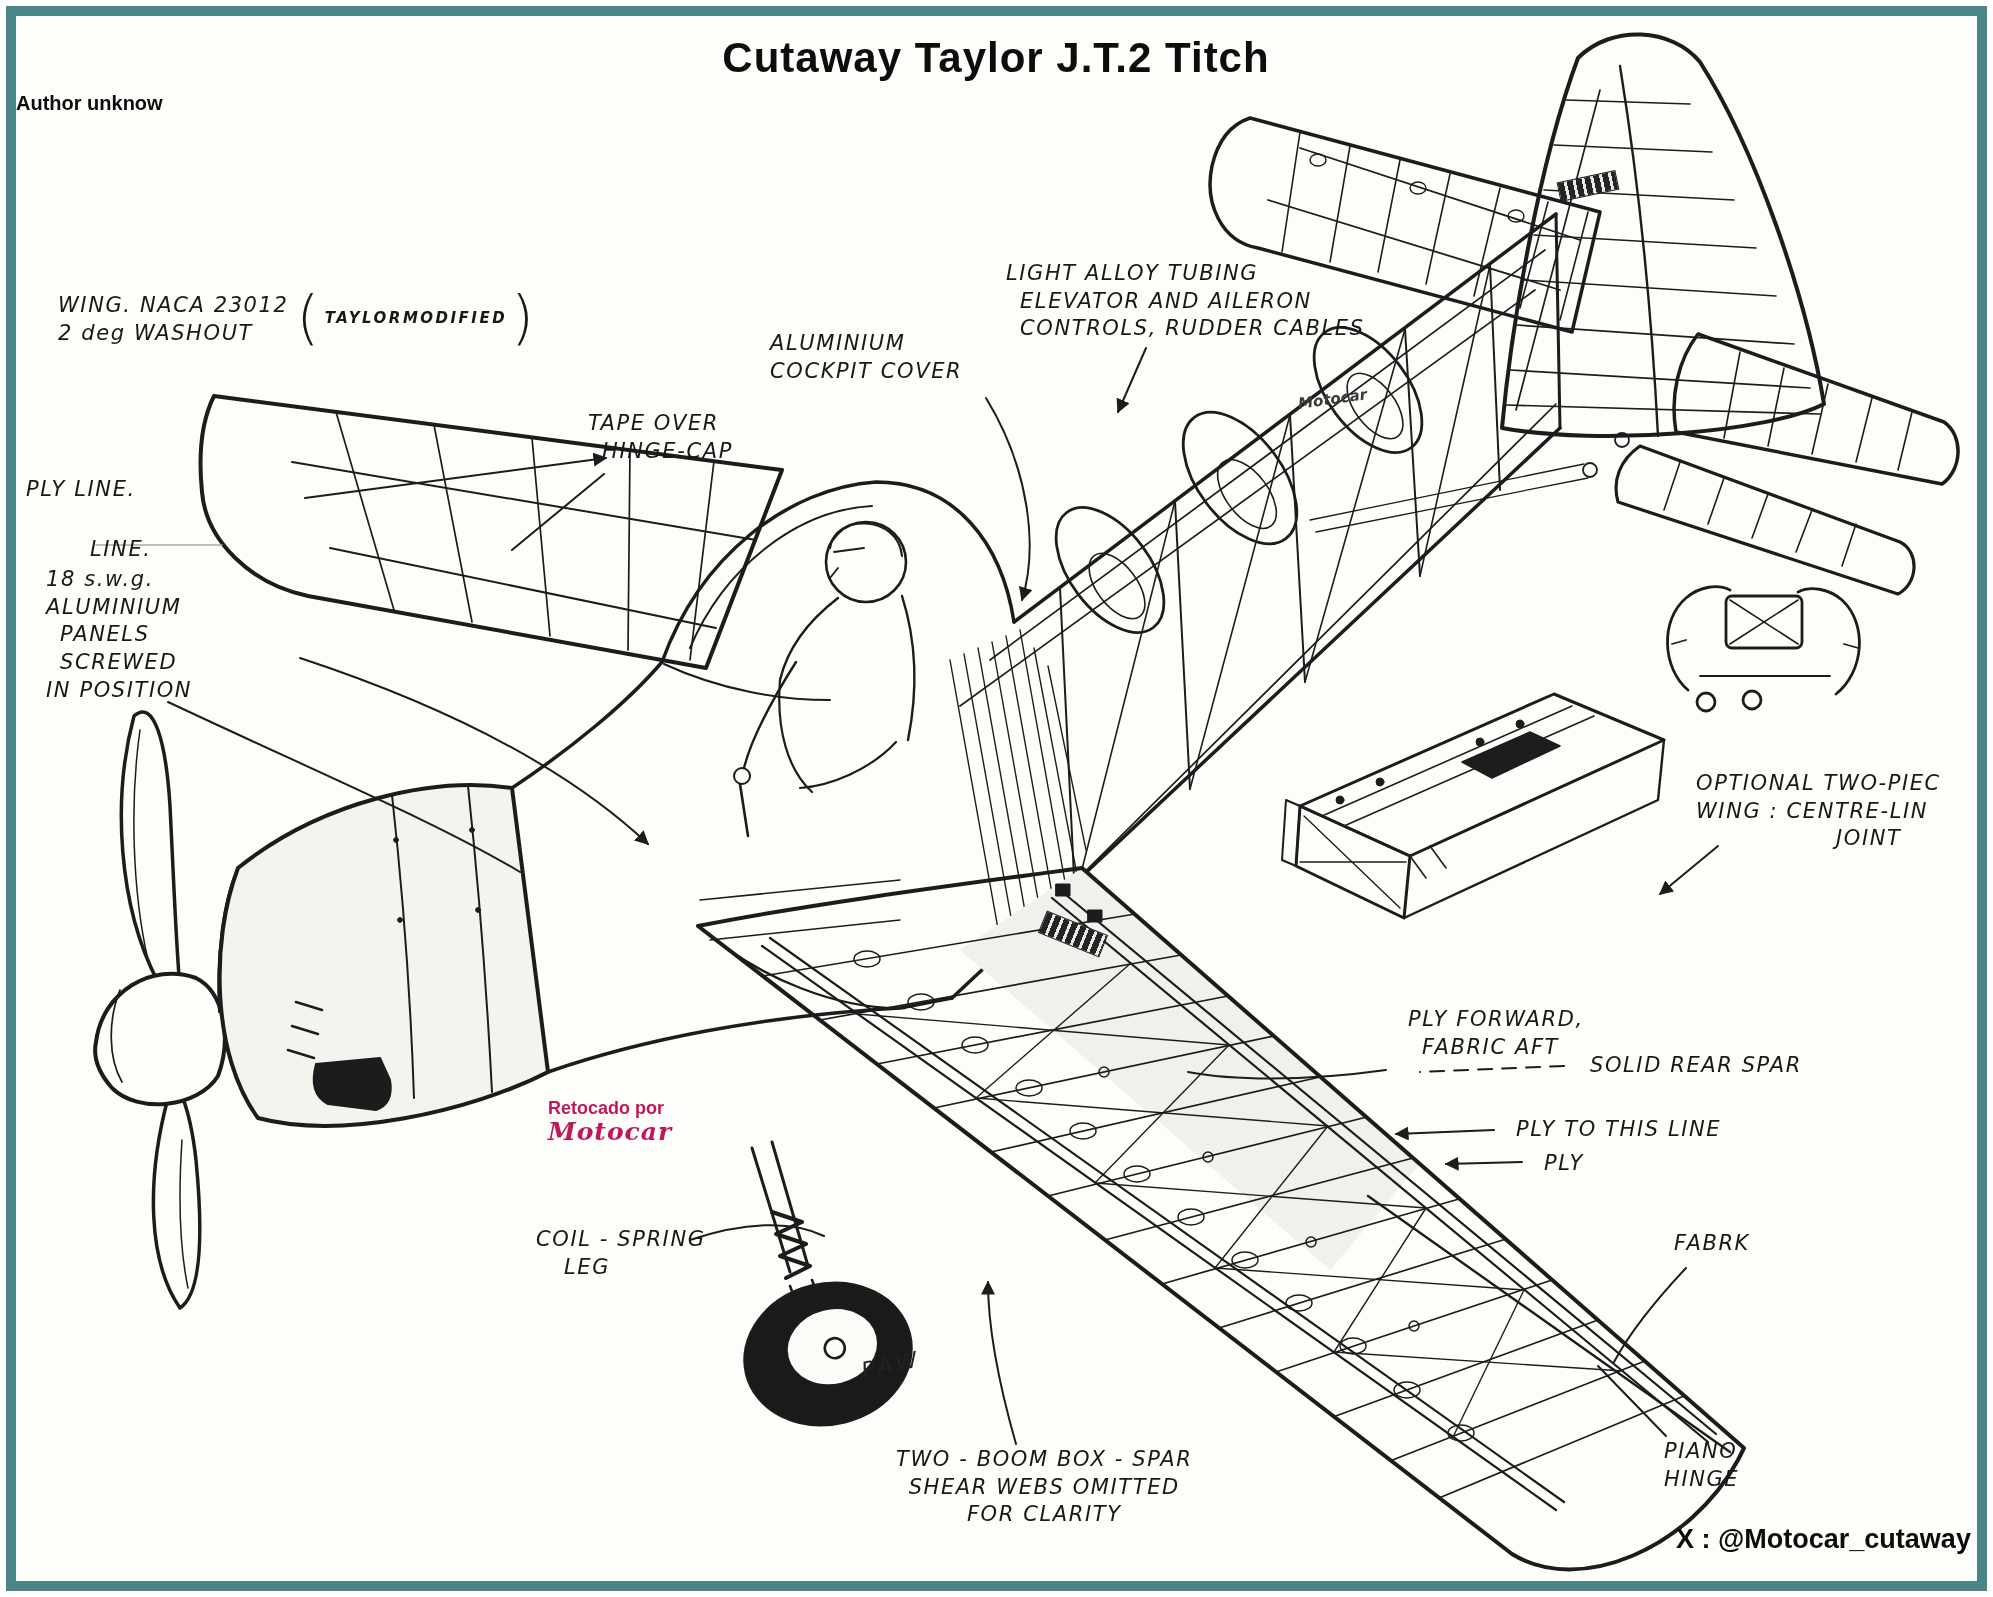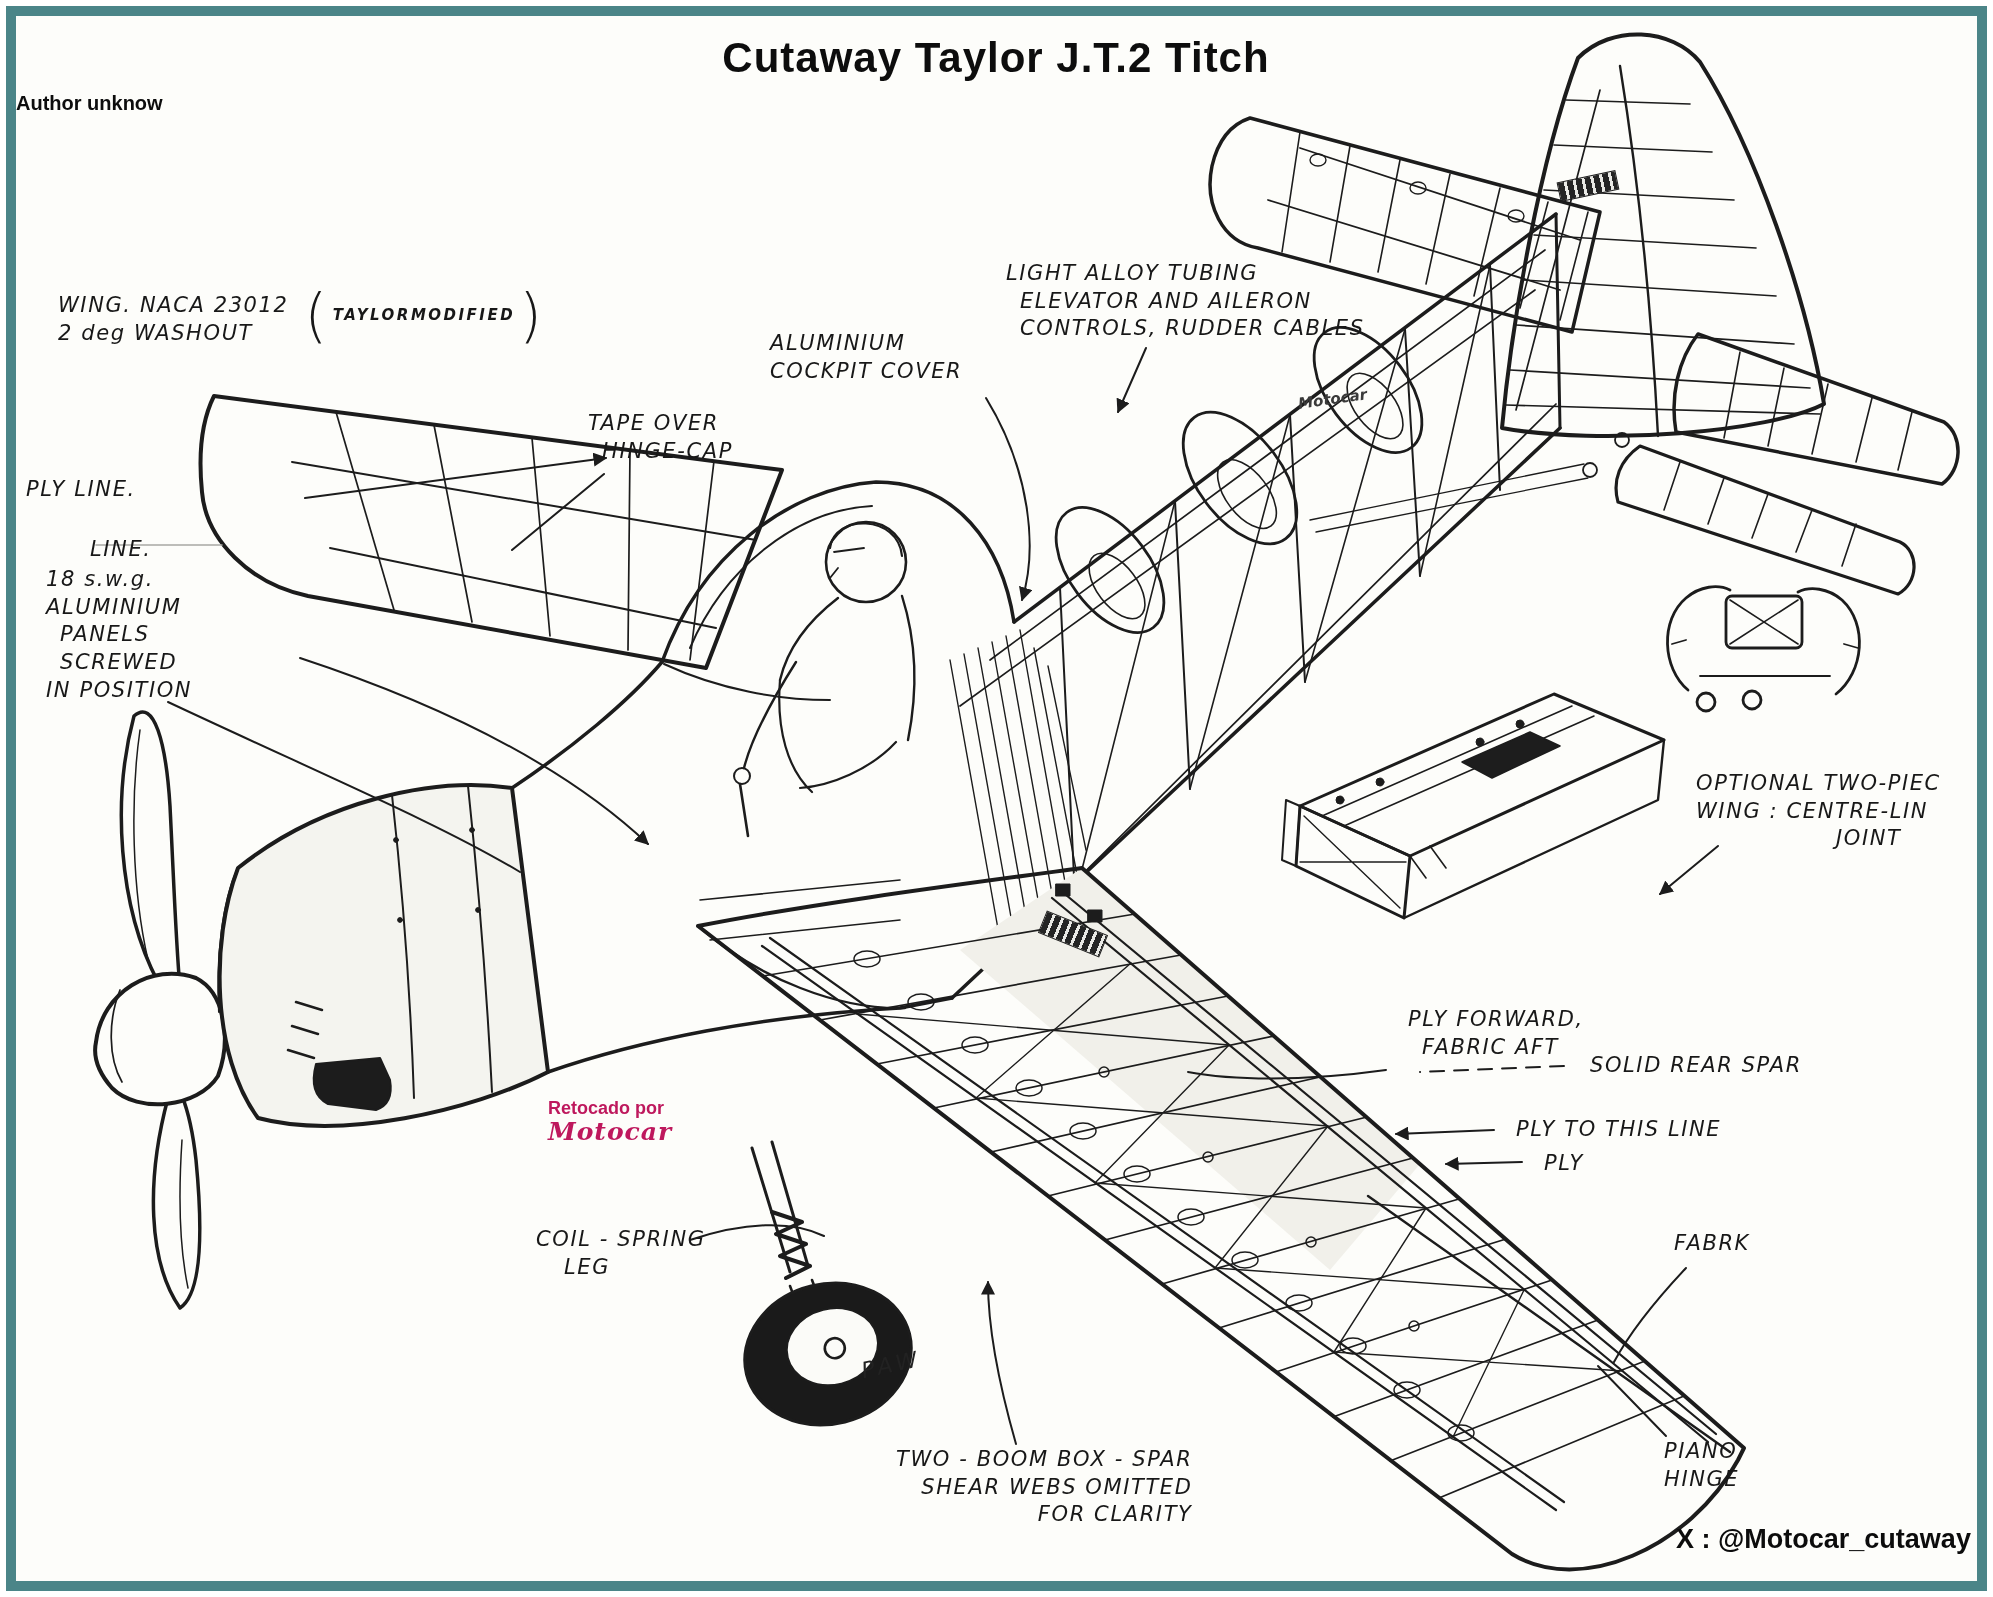--- a/index.html
+++ b/index.html
@@ -11,22 +11,22 @@
   svg.drawing{position:absolute;left:0;top:0;z-index:1;}
   .title{position:absolute;left:0;top:34px;width:1960px;text-align:center;
          font-family:"Liberation Sans",sans-serif;font-weight:bold;font-size:42px;
          letter-spacing:1px;color:#0d0d0d;}
   .subtitle{position:absolute;left:0;top:92px;width:1960px;
             font-family:"Liberation Sans",sans-serif;font-weight:bold;font-size:20px;color:#0d0d0d;}
   .ann{position:absolute;font-style:italic;font-weight:500;font-size:21px;line-height:1.32;
        letter-spacing:1.6px;color:#181818;white-space:nowrap;}
   .ann .ind1{padding-left:14px;}
   .ann .ind2{padding-left:28px;}
-  .center{text-align:right;}
-  .paren-wrap{display:flex;align-items:center;gap:16px;}
+  .center{text-align:center;}
+  .paren-wrap{display:flex;align-items:flex-end;gap:8px;}
   .paren-group{display:flex;align-items:center;margin-top:-8px;}
   .paren{font-size:58px;font-weight:300;font-style:normal;line-height:1;}
   .paren-lines{display:flex;font-size:15px;font-weight:bold;
                letter-spacing:2.5px;line-height:1.45;margin:0 4px;}
   .watermark{position:absolute;left:532px;top:1098px;color:#be185d;z-index:2;}
   .watermark .wm1{font-family:"Liberation Sans",sans-serif;font-weight:bold;font-size:18px;}
   .watermark .wm2{font-family:"DejaVu Serif",serif;font-style:italic;font-weight:bold;
                   font-size:25px;letter-spacing:1px;margin-top:-2px;}
   .credit{position:absolute;left:1660px;top:1524px;font-family:"Liberation Sans",sans-serif;
           font-weight:bold;font-size:27px;color:#0c0c0c;z-index:2;}

